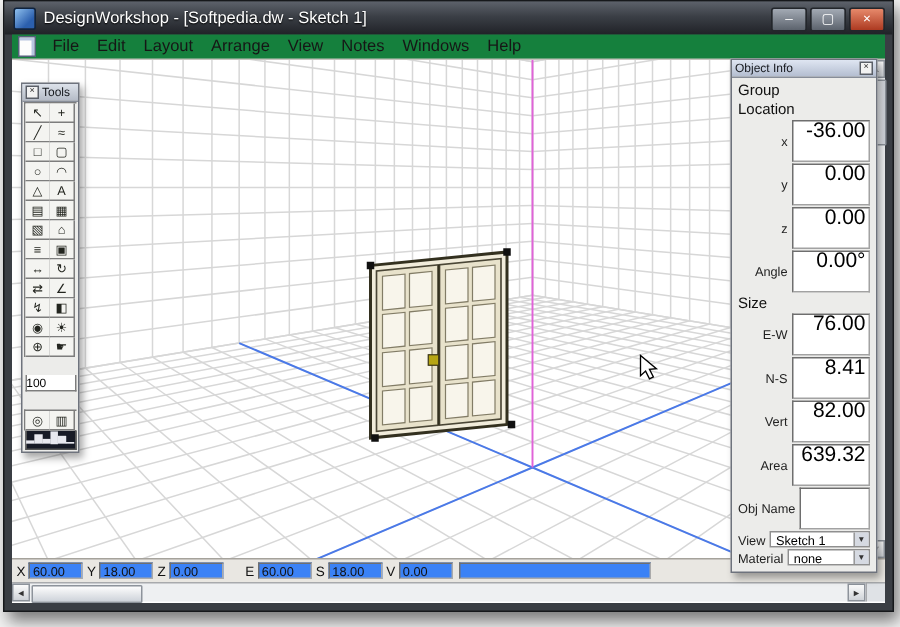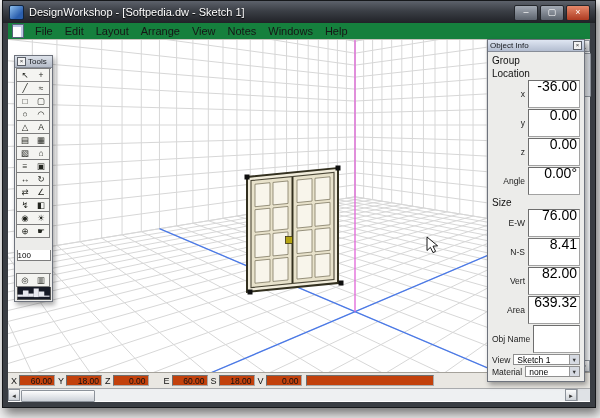--- a/index.html
+++ b/index.html
@@ -38,22 +38,22 @@
        color:#333;background:linear-gradient(#fbfbfb,#cfd3d8);border:1px solid #8d939b;box-sizing:border-box}
   .vs-btn.up{top:0}.vs-btn.down{bottom:0}
   .vthumb{position:absolute;left:1px;width:10px;top:13px;height:42px;border:1px solid #8d939b;
        background:linear-gradient(90deg,#fdfdfd,#cdd2d9);border-radius:1px}
   .coordbar{position:absolute;left:0;right:0;top:332px;height:16px;background:#e9e7e2;
        border-top:1px solid #a5a29b;display:flex;align-items:center;font-size:9px;color:#111;
        box-sizing:border-box;padding:0 3px;gap:4px}
   .sb-fields{display:flex;align-items:center;gap:3px}
   .sb-group{display:flex;align-items:center;gap:2px}
   .sb-group.gap{margin-left:12px}
-  .sb-field{width:36px;height:11px;background:#c2410c;border:1px solid #aaa;border-top-color:#6f6f6f;
-       border-left-color:#6f6f6f;font-size:8.5px;line-height:11px;text-align:right;padding:0 2px;box-sizing:border-box}
+  .sb-field{width:36px;height:11px;background:#3b82f6;border:1px solid #aaa;border-top-color:#6f6f6f;
+       border-left-color:#6f6f6f;font-size:8.5px;line-height:11px;padding:0 2px;box-sizing:border-box}
   .sb-extra{width:128px}
   .hscroll{position:absolute;left:0;right:13px;top:348px;height:13px;background:#eef0f2;
        border-top:1px solid #a8aaad;box-sizing:border-box}
   .hs-btn{position:absolute;top:0;width:12px;height:12px;font-size:6px;text-align:center;line-height:12px;
        color:#333;background:linear-gradient(#fbfbfb,#cfd3d8);border:1px solid #8d939b;box-sizing:border-box}
   .hs-btn.left{left:0}.hs-btn.right{right:0}
   .hthumb{position:absolute;left:13px;top:1px;height:10px;width:72px;border:1px solid #8d939b;
        background:linear-gradient(#fdfdfd,#cdd2d9);border-radius:1px}
   .corner{position:absolute;right:0;top:348px;width:13px;height:13px;background:#dfe2e6;
        border-top:1px solid #a8aaad;border-left:1px solid #a8aaad;box-sizing:border-box}

